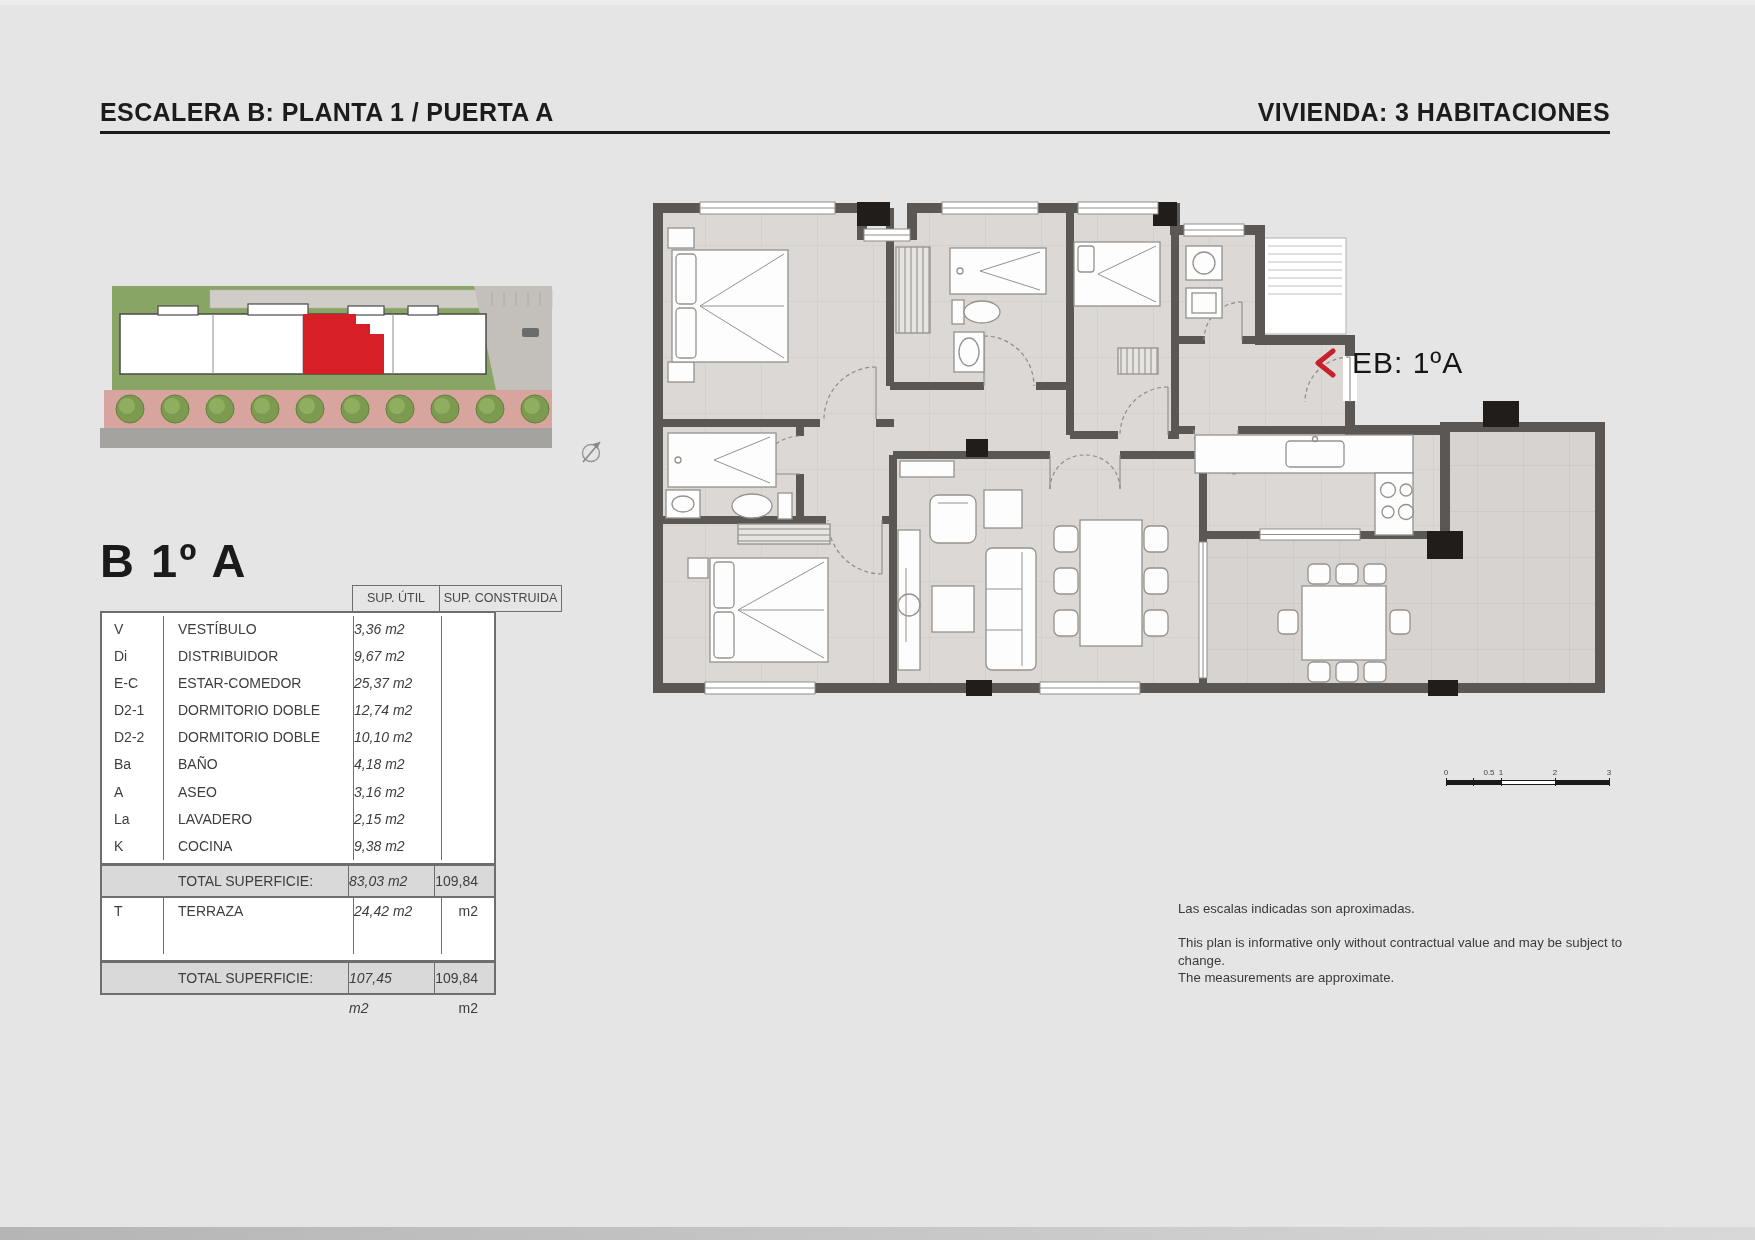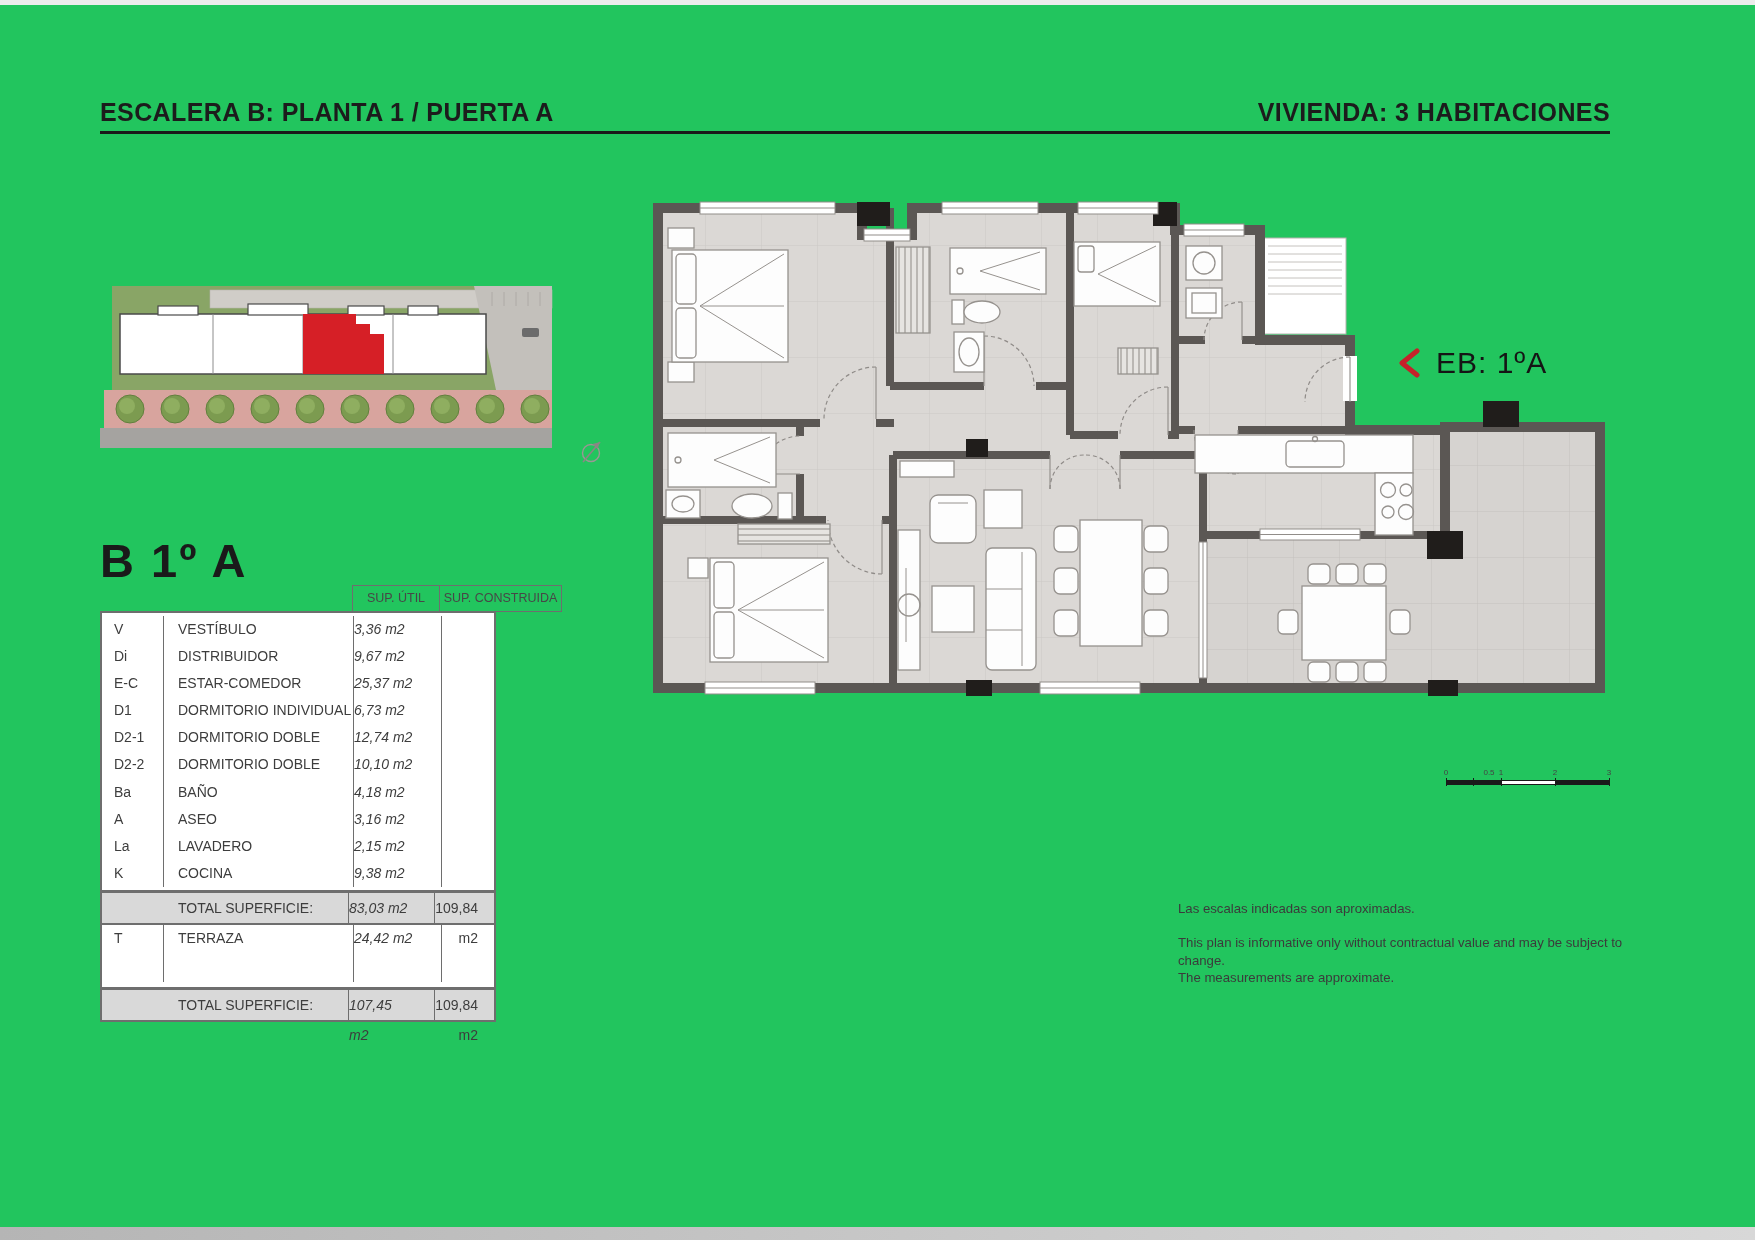--- a/index.html
+++ b/index.html
@@ -1,16 +1,16 @@
 <!DOCTYPE html>
 <html><head>
 <meta charset="utf-8">
 <style>
   html,body{margin:0;padding:0;background:#888;}
-  .page{position:relative;width:1755px;height:1240px;background:#22c55e;
+  .page{position:relative;width:1755px;height:1240px;background:#e5e5e5;
         font-family:"Liberation Sans", sans-serif;overflow:hidden;margin:0 auto;}
   .edge-top{position:absolute;left:0;top:0;width:100%;height:5px;background:#ececec;}
   .edge-bottom{position:absolute;left:0;bottom:0;width:100%;height:13px;
         background:linear-gradient(to right,#b5b5b5,#d8d8d8);}
   
   .title-left{position:absolute;left:100px;top:98px;font-size:25px;font-weight:700;
         color:#1c1c1c;letter-spacing:.4px;white-space:nowrap;}
   .title-right{position:absolute;right:145px;top:98px;font-size:25px;font-weight:700;
         color:#1c1c1c;letter-spacing:.4px;white-space:nowrap;}
   .header-rule{position:absolute;left:100px;top:131px;width:1510px;height:3px;background:#1a1a1a;}
@@ -29,21 +29,21 @@
   .row{display:flex;height:27.2px;line-height:27.2px;}
   .c-code{width:62px;border-right:1.5px solid #6e6e6e;padding-left:12px;box-sizing:border-box;}
   .c-name{width:190px;border-right:1.5px solid #6e6e6e;padding-left:14px;box-sizing:border-box;}
   .c-util{width:88px;border-right:1.5px solid #6e6e6e;text-align:left;padding-right:24px;box-sizing:border-box;font-style:italic;}
   .c-cons{flex:1;text-align:right;padding-right:16px;box-sizing:border-box;}
   .box.main{padding:3px 0;}
   .total{display:flex;height:30px;line-height:30px;background:#d9d9d9;border:2px solid #6e6e6e;margin-top:-1.5px;}
   .t-label{width:252px;padding-left:76px;box-sizing:border-box;border-right:1.5px solid #6e6e6e;}
   .box.terraza{height:62px;}
   
-  .eb-label{position:absolute;left:1398px;top:346px;display:flex;align-items:center;}
+  .eb-label{position:absolute;left:1314px;top:346px;display:flex;align-items:center;}
   .eb-label svg{display:block;}
   .eb-text{font-size:30px;font-weight:500;color:#151515;margin-left:16px;letter-spacing:1px;}
   
   .scalebar{position:absolute;left:1446px;top:768px;width:164px;height:22px;font-size:8px;color:#444;}
   .scalebar .tick{position:absolute;top:0;transform:translateX(-50%);}
   .sb-seg{position:absolute;top:12px;height:5px;}
   .sb-black{background:#1a1a1a;}
   .sb-open{background:#fff;border-top:1.2px solid #1a1a1a;border-bottom:1.2px solid #1a1a1a;box-sizing:border-box;}
   .sb-vtick{position:absolute;top:10px;width:1px;height:8px;background:#1a1a1a;}
   
@@ -153,26 +153,20 @@
       <div class="row">
           <div class="c-code">Di</div>
           <div class="c-name">DISTRIBUIDOR</div>
           <div class="c-util">9,67 m2</div>
           <div class="c-cons"></div>
         </div>
       <div class="row">
           <div class="c-code">E-C</div>
           <div class="c-name">ESTAR-COMEDOR</div>
           <div class="c-util">25,37 m2</div>
-          <div class="c-cons"></div>
-        </div>
-      <div class="row">
-          <div class="c-code">D1</div>
-          <div class="c-name">DORMITORIO INDIVIDUAL</div>
-          <div class="c-util">6,73 m2</div>
           <div class="c-cons"></div>
         </div>
       <div class="row">
           <div class="c-code">D2-1</div>
           <div class="c-name">DORMITORIO DOBLE</div>
           <div class="c-util">12,74 m2</div>
           <div class="c-cons"></div>
         </div>
       <div class="row">
           <div class="c-code">D2-2</div>

